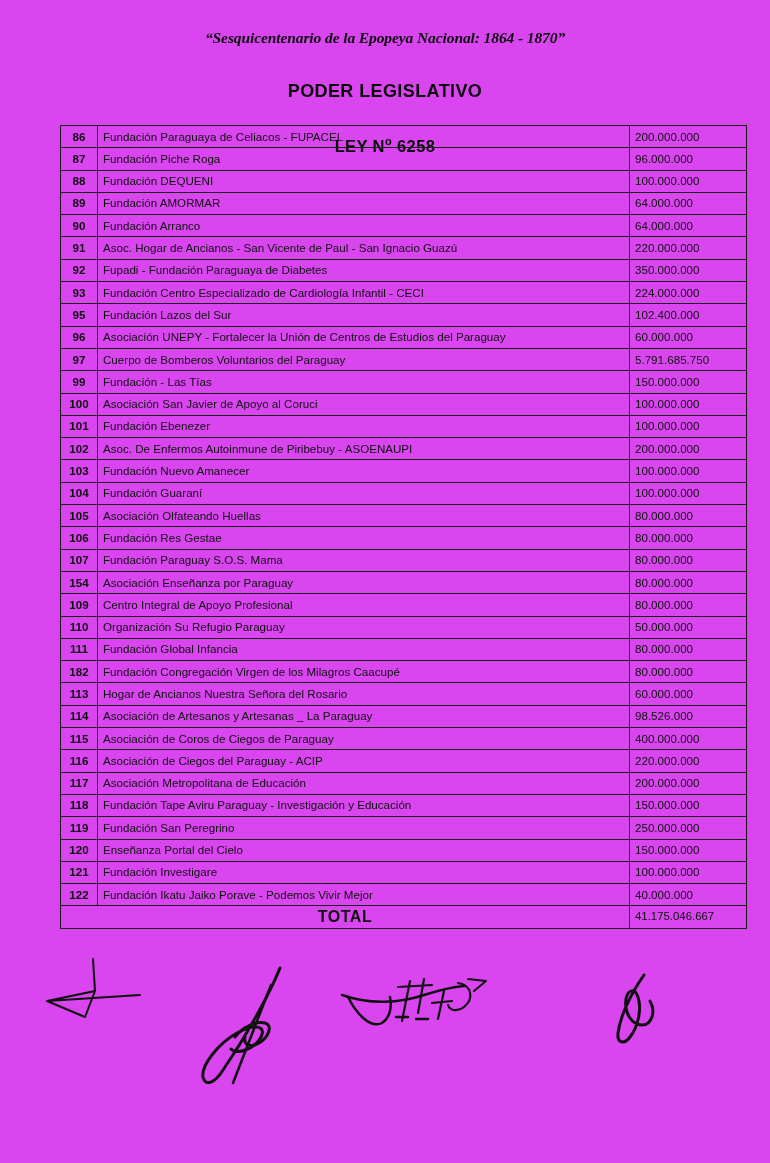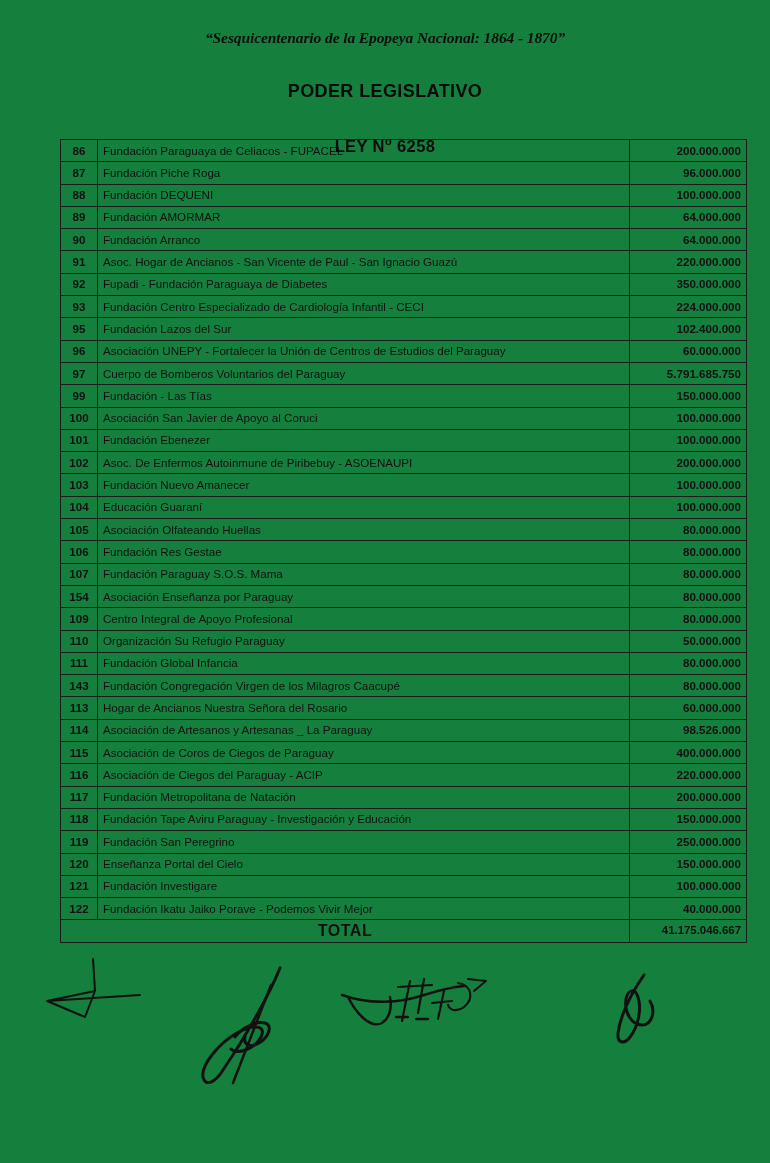--- a/index.html
+++ b/index.html
@@ -12,21 +12,21 @@
     height: 1163px;
     position: relative;
     font-family: "Liberation Sans", sans-serif;
     color: #111111;
     overflow: hidden;
   }
 
   .page {
     position: absolute;
     inset: 0;
-    background: #15803d;
+    background: #d946ef;
   }
 
   
   .header {
     padding-top: 30px;
     text-align: center;
   }
   .motto {
     font-family: "Liberation Serif", serif;
     font-weight: bold;
@@ -59,21 +59,21 @@
   }
   .law sup {
     font-size: 11px;
     vertical-align: super;
   }
 
   
   .table-wrap {
     position: absolute;
     left: 60px;
-    top: 139px;
+    top: 125px;
     width: 655px;
   }
   table.budget {
     border-collapse: collapse;
     width: 100%;
     table-layout: fixed;
   }
   table.budget td {
     border: 1px solid #1b1b1b;
     height: 21.3px;
@@ -92,22 +92,22 @@
     font-weight: bold;
     padding: 0 1px;
   }
   td.col-name {
     width: 521px;
     text-align: left;
     padding-left: 7px;
   }
   td.col-amount {
     width: 106px;
-    text-align: right;
-    font-weight: bold;
+    text-align: left;
+    font-weight: normal;
     font-size: 11.4px;
     padding-right: 7px;
   }
   tr.total-row td.total-label {
     text-align: center;
     font-weight: bold;
     font-size: 16px;
     letter-spacing: 0.5px;
   }
   tr.total-row td.col-amount {
@@ -217,21 +217,21 @@
             <td class="col-name">Asoc. De Enfermos Autoinmune de Piribebuy - ASOENAUPI</td>
             <td class="col-amount">200.000.000</td>
           </tr>
           <tr>
             <td class="col-num">103</td>
             <td class="col-name">Fundación Nuevo Amanecer</td>
             <td class="col-amount">100.000.000</td>
           </tr>
           <tr>
             <td class="col-num">104</td>
-            <td class="col-name">Educación Guaraní</td>
+            <td class="col-name">Fundación Guaraní</td>
             <td class="col-amount">100.000.000</td>
           </tr>
           <tr>
             <td class="col-num">105</td>
             <td class="col-name">Asociación Olfateando Huellas</td>
             <td class="col-amount">80.000.000</td>
           </tr>
           <tr>
             <td class="col-num">106</td>
             <td class="col-name">Fundación Res Gestae</td>
@@ -256,21 +256,21 @@
             <td class="col-num">110</td>
             <td class="col-name">Organización Su Refugio Paraguay</td>
             <td class="col-amount">50.000.000</td>
           </tr>
           <tr>
             <td class="col-num">111</td>
             <td class="col-name">Fundación Global Infancia</td>
             <td class="col-amount">80.000.000</td>
           </tr>
           <tr>
-            <td class="col-num">143</td>
+            <td class="col-num">182</td>
             <td class="col-name">Fundación Congregación Virgen de los Milagros Caacupé</td>
             <td class="col-amount">80.000.000</td>
           </tr>
           <tr>
             <td class="col-num">113</td>
             <td class="col-name">Hogar de Ancianos Nuestra Señora del Rosario</td>
             <td class="col-amount">60.000.000</td>
           </tr>
           <tr>
             <td class="col-num">114</td>
@@ -282,21 +282,21 @@
             <td class="col-name">Asociación de Coros de Ciegos de Paraguay</td>
             <td class="col-amount">400.000.000</td>
           </tr>
           <tr>
             <td class="col-num">116</td>
             <td class="col-name">Asociación de Ciegos del Paraguay - ACIP</td>
             <td class="col-amount">220.000.000</td>
           </tr>
           <tr>
             <td class="col-num">117</td>
-            <td class="col-name">Fundación Metropolitana de Natación</td>
+            <td class="col-name">Asociación Metropolitana de Educación</td>
             <td class="col-amount">200.000.000</td>
           </tr>
           <tr>
             <td class="col-num">118</td>
             <td class="col-name">Fundación Tape Aviru Paraguay - Investigación y Educación</td>
             <td class="col-amount">150.000.000</td>
           </tr>
           <tr>
             <td class="col-num">119</td>
             <td class="col-name">Fundación San Peregrino</td>

